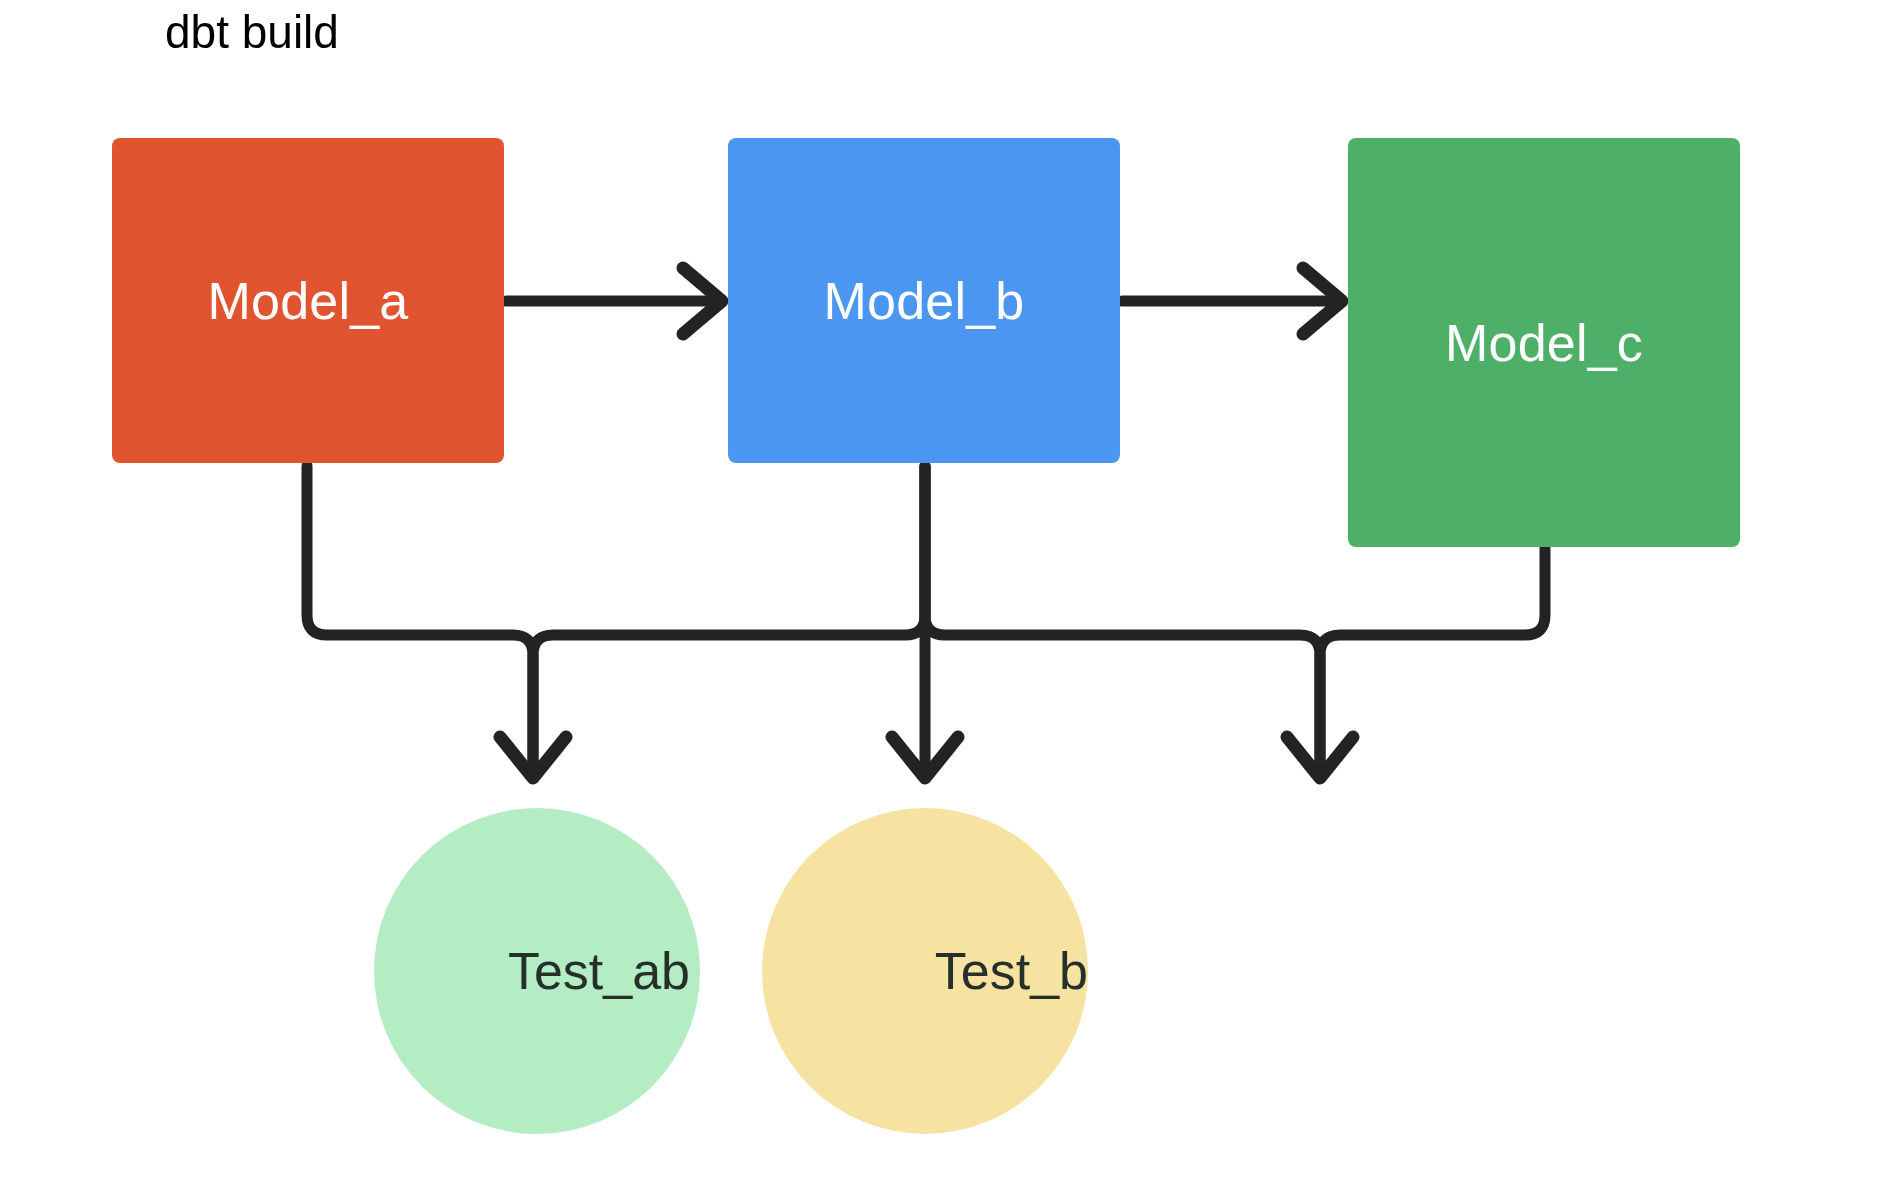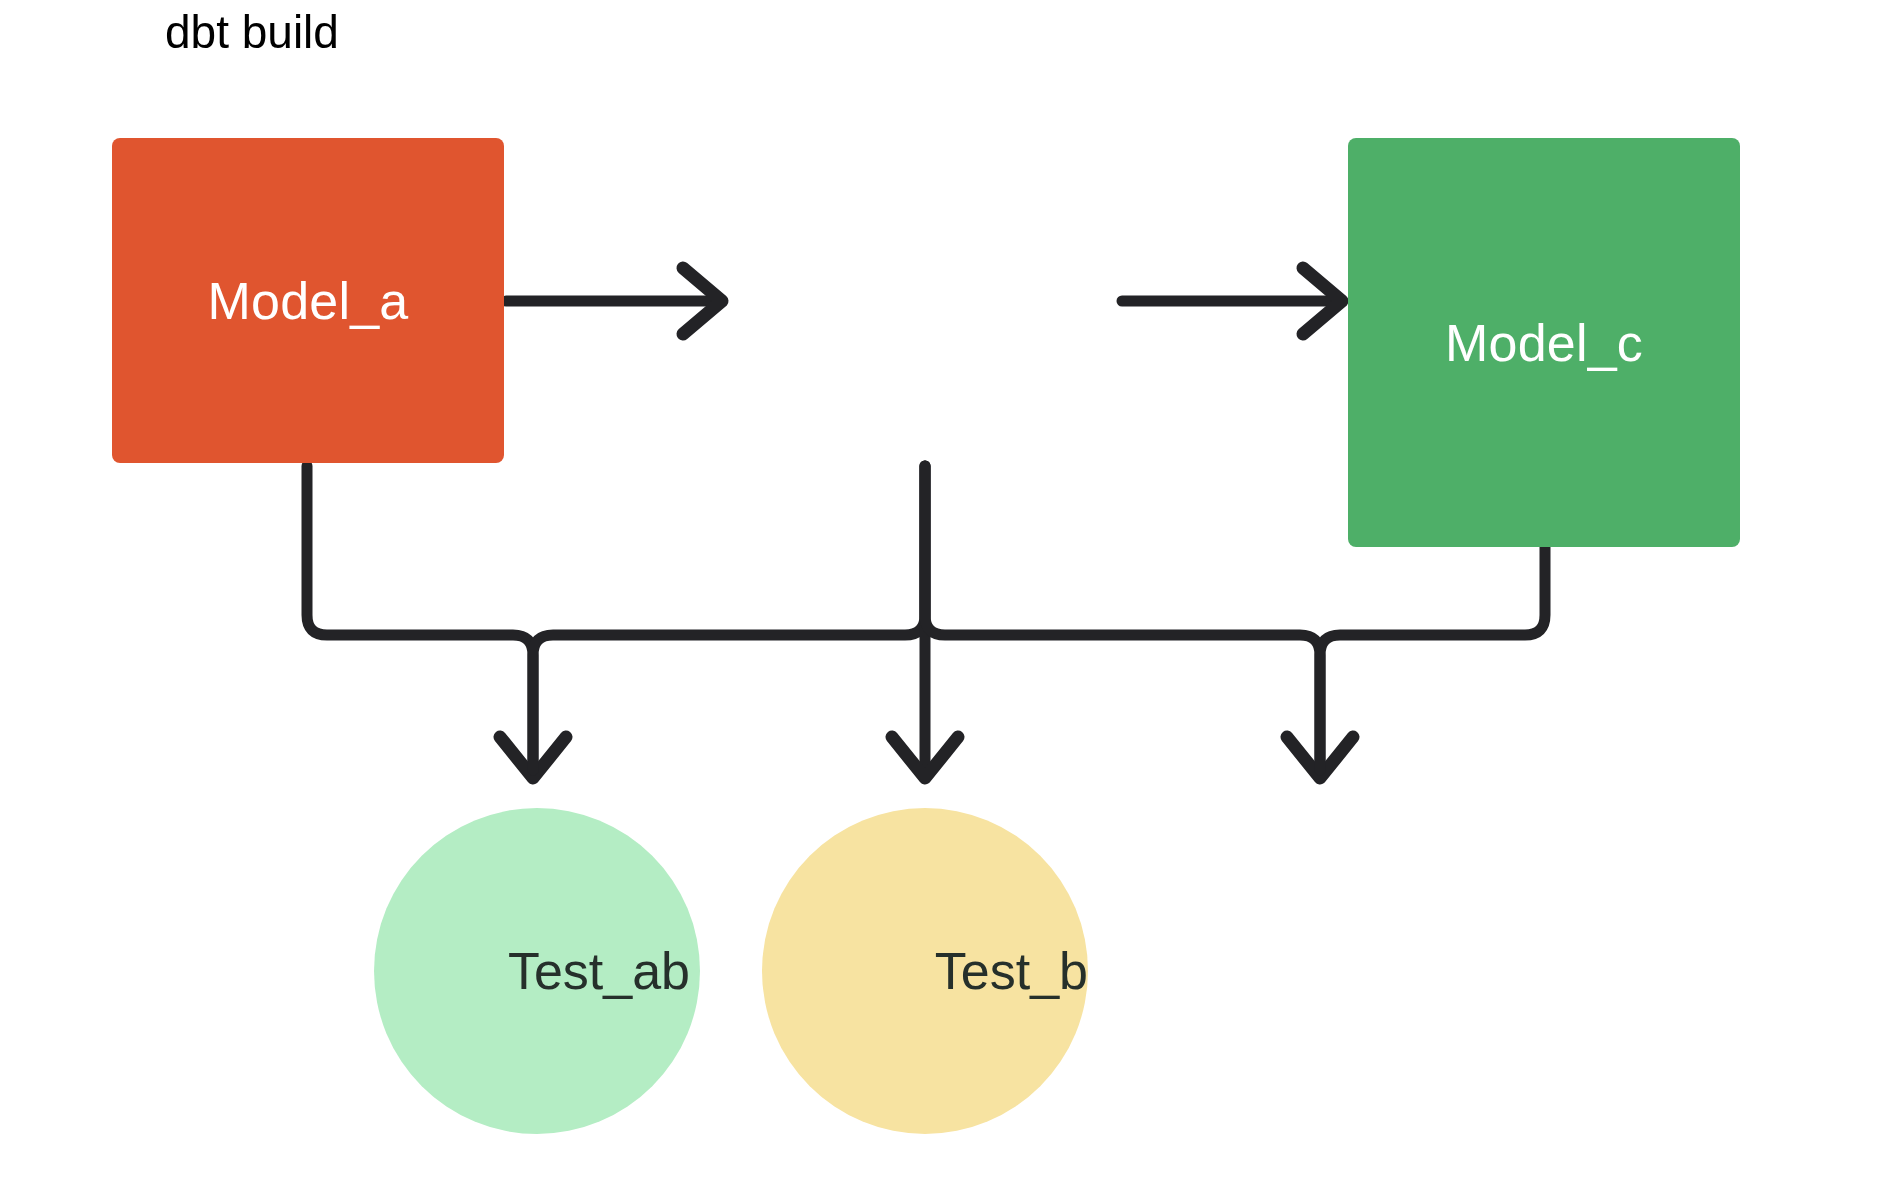--- a/index.html
+++ b/index.html
@@ -114,20 +114,23 @@
 
     </g>
   </svg>
 
   <div class="diagram-title">dbt build</div>
 
   <div class="model-node" style="left:112px; top:138px; width:392px; height:325px; background:#e0552f;">
     <span class="model-label">Model_a</span>
   </div>
 
+  <div class="model-node" style="left:728px; top:138px; width:392px; height:325px; background:#4a96f0;">
+    <span class="model-label">Model_b</span>
+  </div>
 
   <div class="model-node" style="left:1348px; top:138px; width:392px; height:409px; background:#4eaf68;">
     <span class="model-label">Model_c</span>
   </div>
 
   <div class="test-node" style="left:374px; top:808px; width:326px; height:326px; background:#b4edc4;">
     <span class="test-label">Test_ab</span>
   </div>
 
   <div class="test-node" style="left:762px; top:808px; width:326px; height:326px; background:#f7e3a1;">

